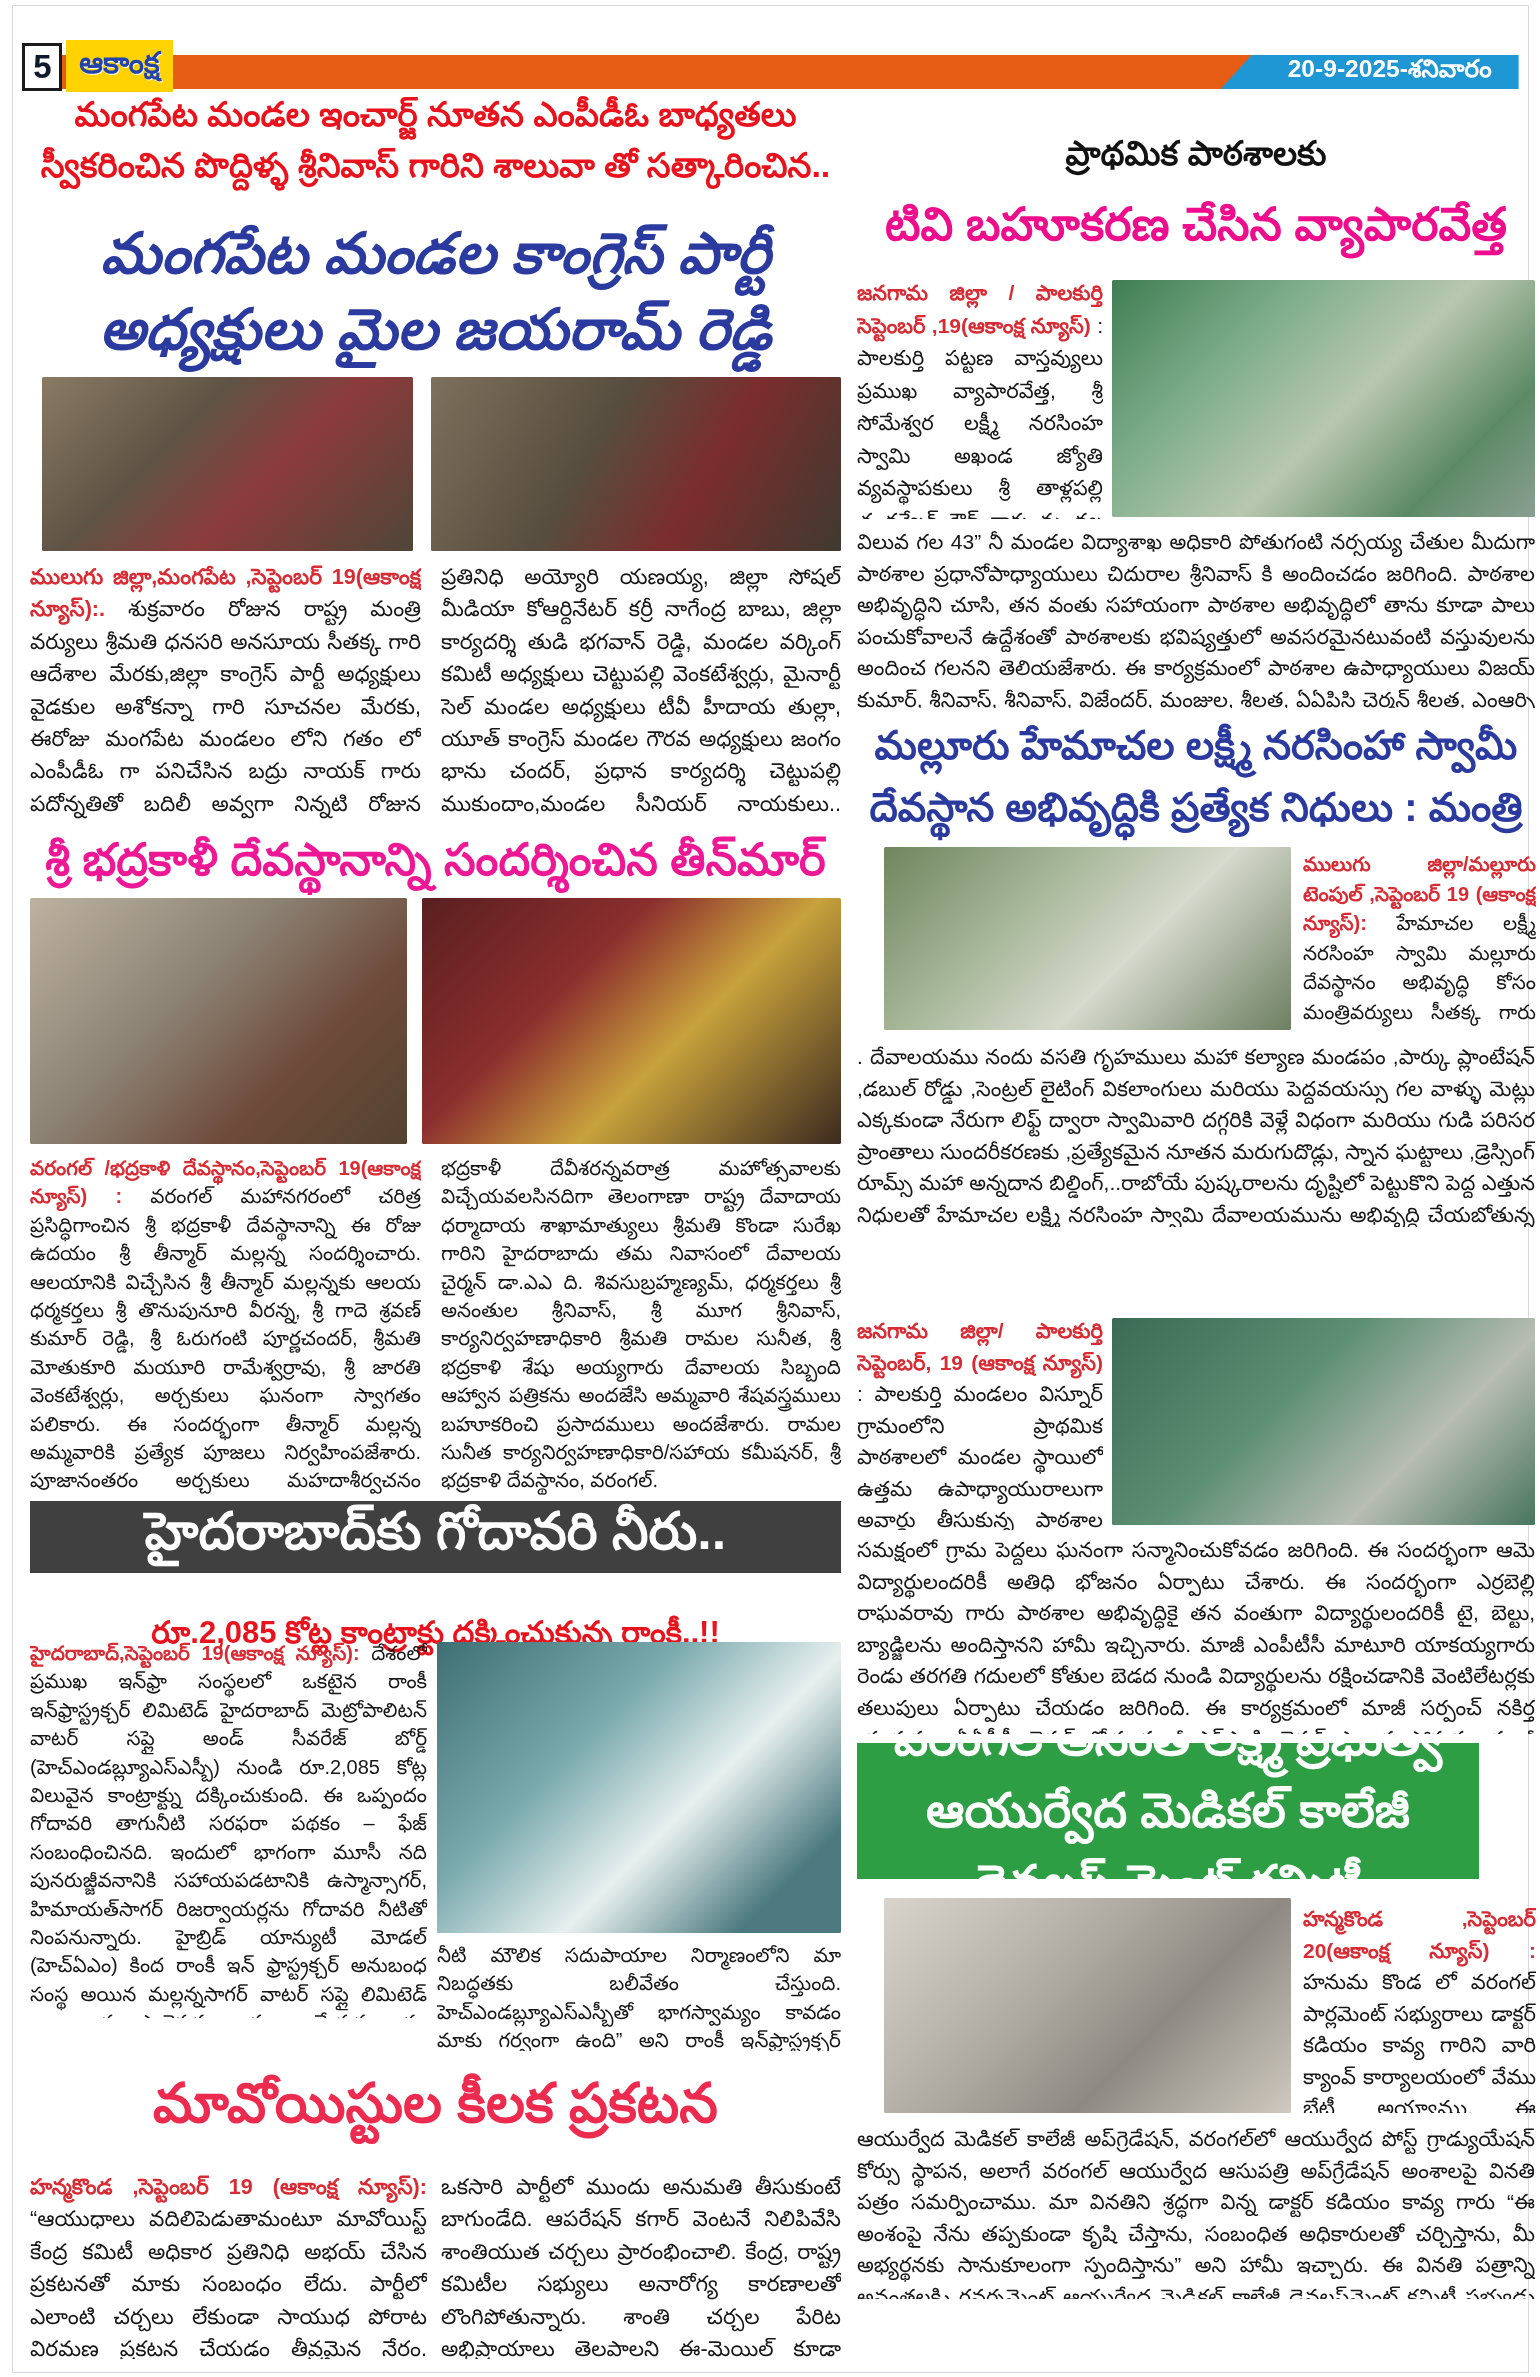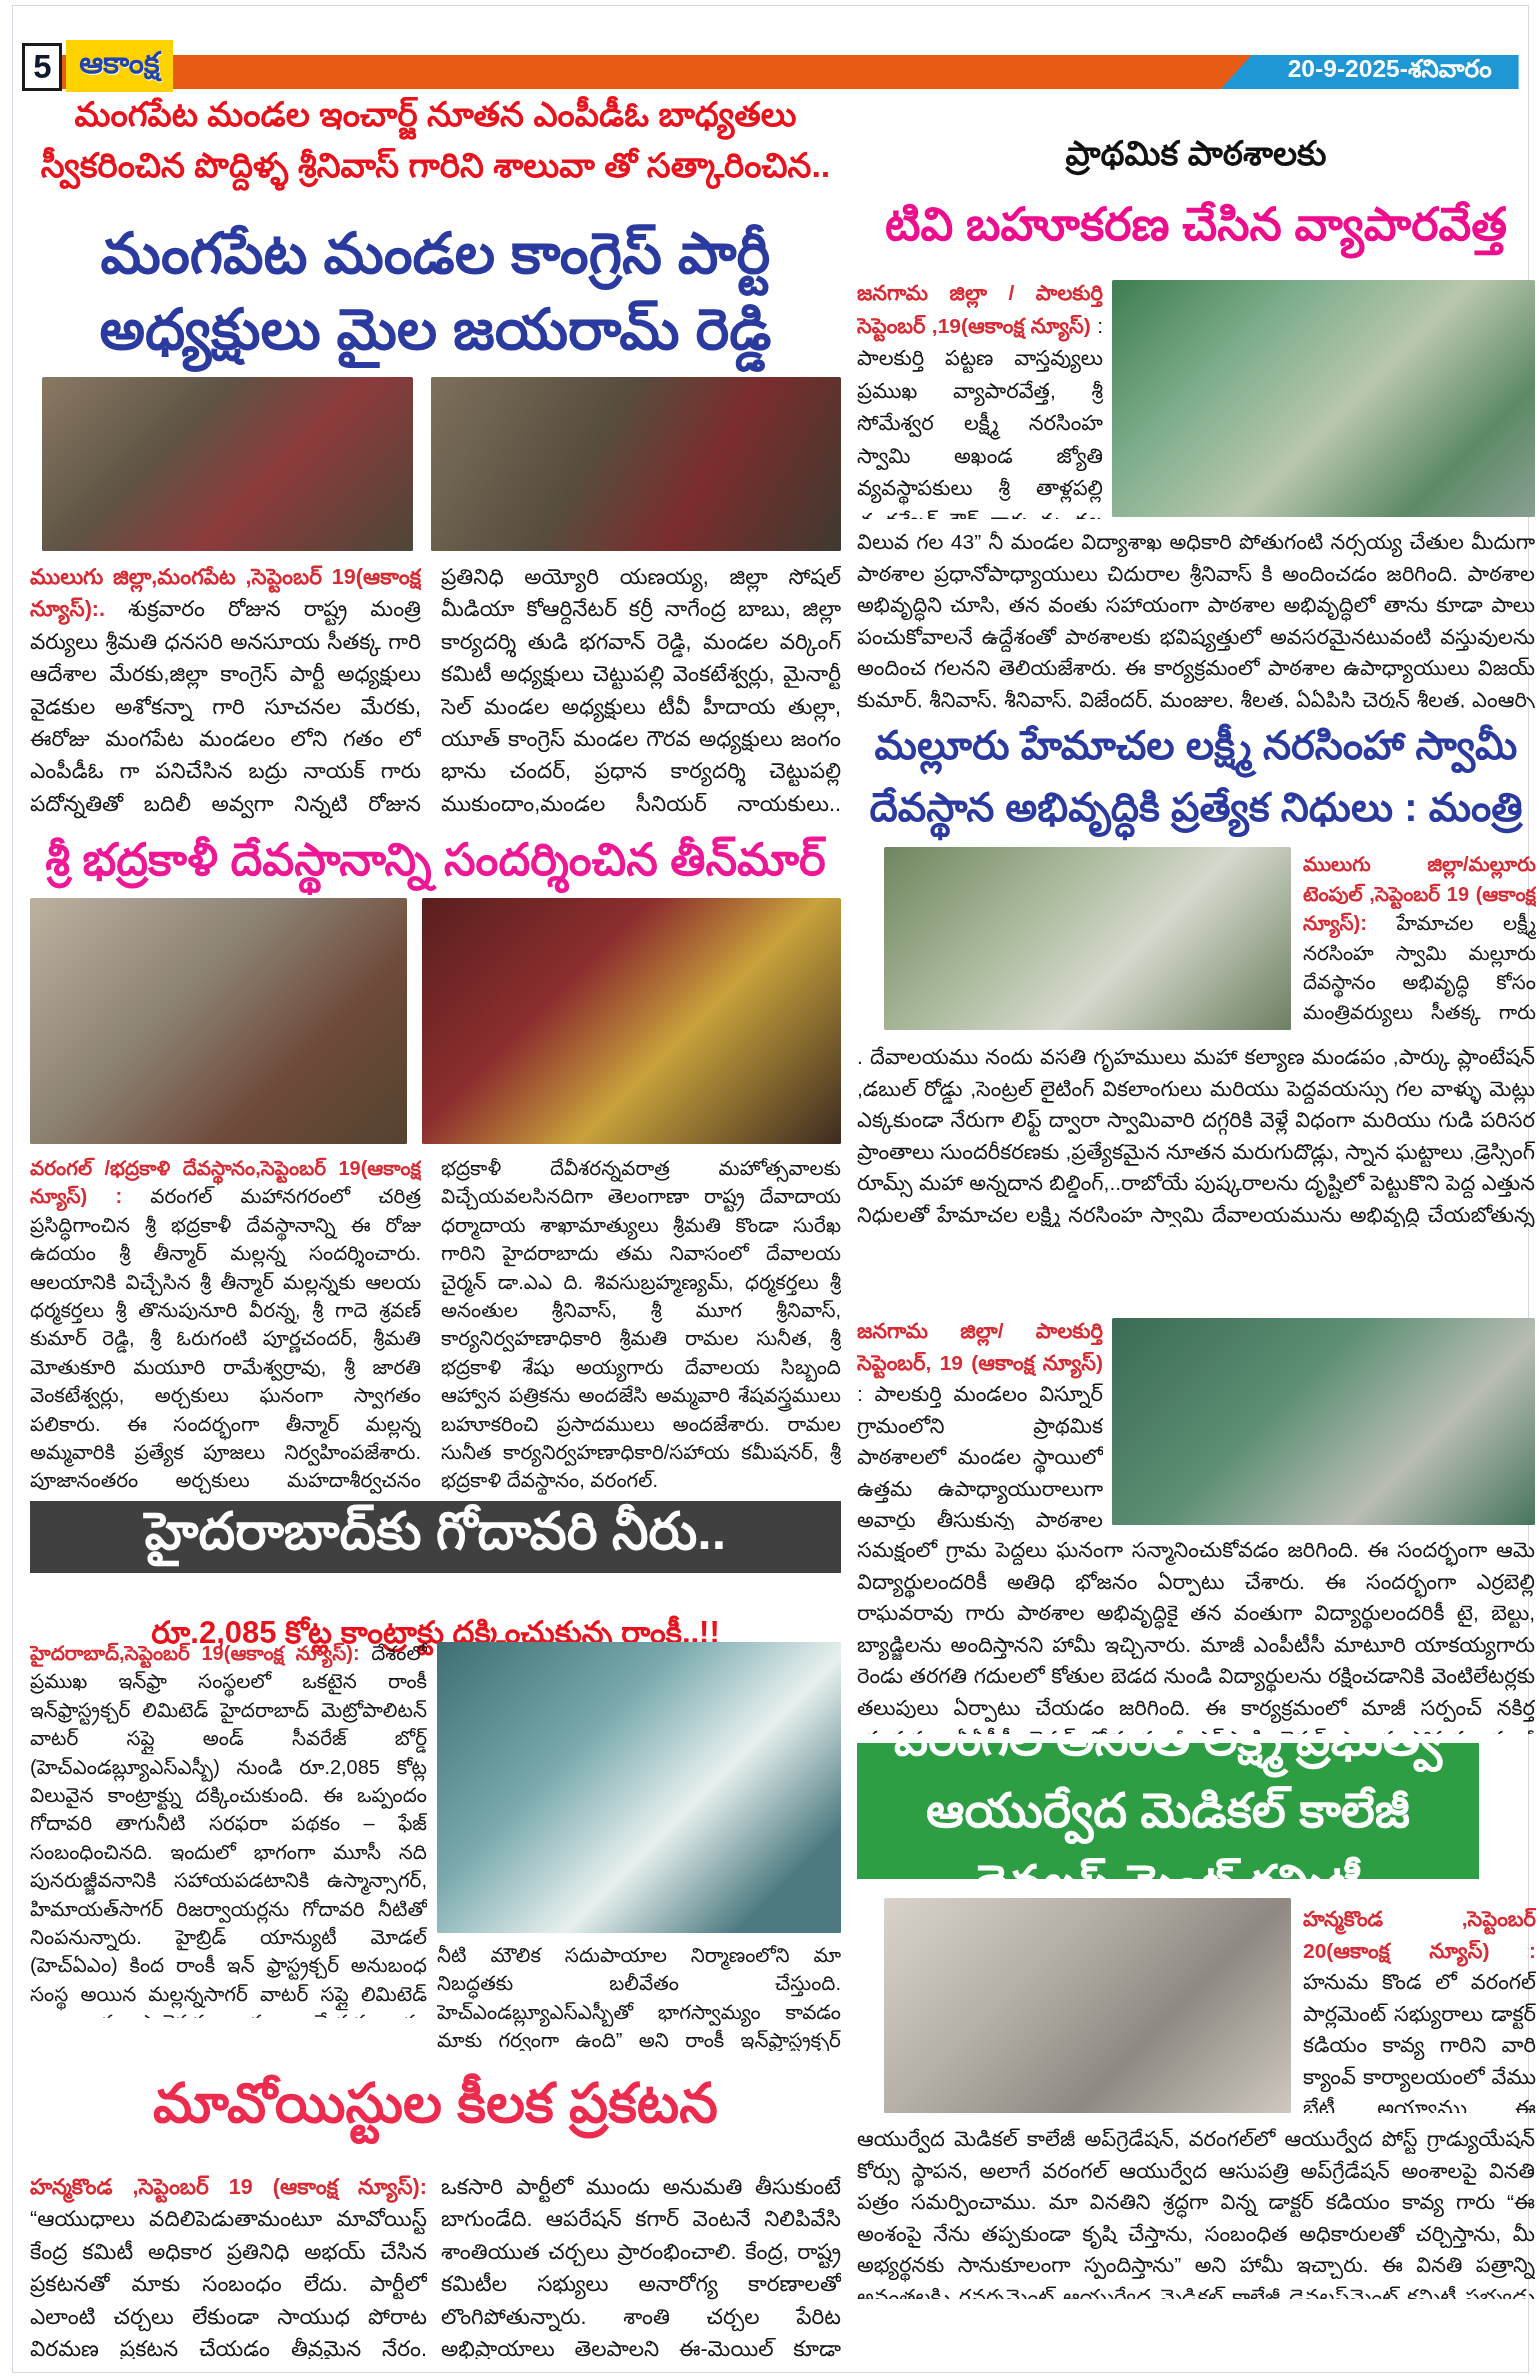--- a/index.html
+++ b/index.html
@@ -45,21 +45,21 @@
 
 <div class="sheet">
   <div class="frame"></div>
 
   <div class="topbar"></div>
   <div class="pagenum">5</div>
   <div class="masthead">ఆకాంక్ష</div>
   <div class="dateplate">20-9-2025-శనివారం</div>
 
   <div class="kicker" style="left:30px;top:89px;width:811px;height:122px;font-size:34px;color:#e8131c;">మంగపేట మండల ఇంచార్జ్ నూతన ఎంపీడీఓ బాధ్యతలు స్వీకరించిన పొద్దిళ్ళ శ్రీనివాస్ గారిని శాలువా తో సత్కారించిన..</div>
-  <div class="headline" style="left:30px;top:216px;width:811px;height:158px;font-size:57px;line-height:1.33;color:#2b3a9f;">మంగపేట మండల కాంగ్రెస్ పార్టీ అధ్యక్షులు మైల జయరామ్ రెడ్డి</div>
+  <div class="headline" style="left:30px;top:216px;width:811px;height:158px;font-size:57px;line-height:1.33;color:#2b3a9f;font-style:italic;">మంగపేట మండల కాంగ్రెస్ పార్టీ అధ్యక్షులు మైల జయరామ్ రెడ్డి</div>
   <div class="photo ph-l1a" style="left:42px;top:377px;width:371px;height:174px;"></div>
   <div class="photo ph-l1b" style="left:431px;top:377px;width:410px;height:174px;"></div>
   <div class="bodycol" style="left:30px;top:561px;width:391px;height:262px;">
     <span class="dateline">ములుగు జిల్లా,మంగపేట ,సెప్టెంబర్ 19(ఆకాంక్ష న్యూస్):.</span>
     <span>శుక్రవారం రోజున రాష్ట్ర మంత్రి వర్యులు శ్రీమతి ధనసరి అనసూయ సీతక్క గారి ఆదేశాల మేరకు,జిల్లా కాంగ్రెస్ పార్టీ అధ్యక్షులు వైడకుల అశోకన్నా గారి సూచనల మేరకు, ఈరోజు మంగపేట మండలం లోని గతం లో ఎంపీడీఓ గా పనిచేసిన బద్రు నాయక్ గారు పదోన్నతితో బదిలీ అవ్వగా నిన్నటి రోజున ఇంచార్జ్ ఎంపీడీఓ గా బాధ్యతలు స్వీకరించిన ఎంపీవో పోద్దిల్లా శ్రీనివాస్ గారి కి శాలువా తో సత్కారించి శుభాకాంక్షలు తెలిపిన మండల కాంగ్రెస్ పార్టీ అధ్యక్షులు మైల జయరామ్ రెడ్డి ఈ కార్యక్రమం లో... జిల్లా అధికార</span>
   </div>
   <div class="bodycol" style="left:441px;top:561px;width:400px;height:262px;">
     <span>ప్రతినిధి అయ్యోరి యణయ్య, జిల్లా సోషల్ మీడియా కోఆర్దినేటర్ కర్రీ నాగేంద్ర బాబు, జిల్లా కార్యదర్శి తుడి భగవాన్ రెడ్డి, మండల వర్కింగ్ కమిటీ అధ్యక్షులు చెట్టుపల్లి వెంకటేశ్వర్లు, మైనార్టీ సెల్ మండల అధ్యక్షులు టీవీ హీదాయ తుల్లా, యూత్ కాంగ్రెస్ మండల గౌరవ అధ్యక్షులు జంగం భాను చందర్, ప్రధాన కార్యదర్శి చెట్టుపల్లి ముకుందాం,మండల సీనియర్ నాయకులు.. బసరికాని హరికృష్ణ, ఎడ్ల నరేష్, పల్లె శోభన్, ఏంపల్లి విరస్వామి,మద్దెల ప్రవీణ్, మెడిద నతీష్, కస్పా ముకుందాం, బూర్గల నతీష్, మూగల చంటి,మురళి,తదితరులు పాల్గొన్నారు.</span>
   </div>
 

